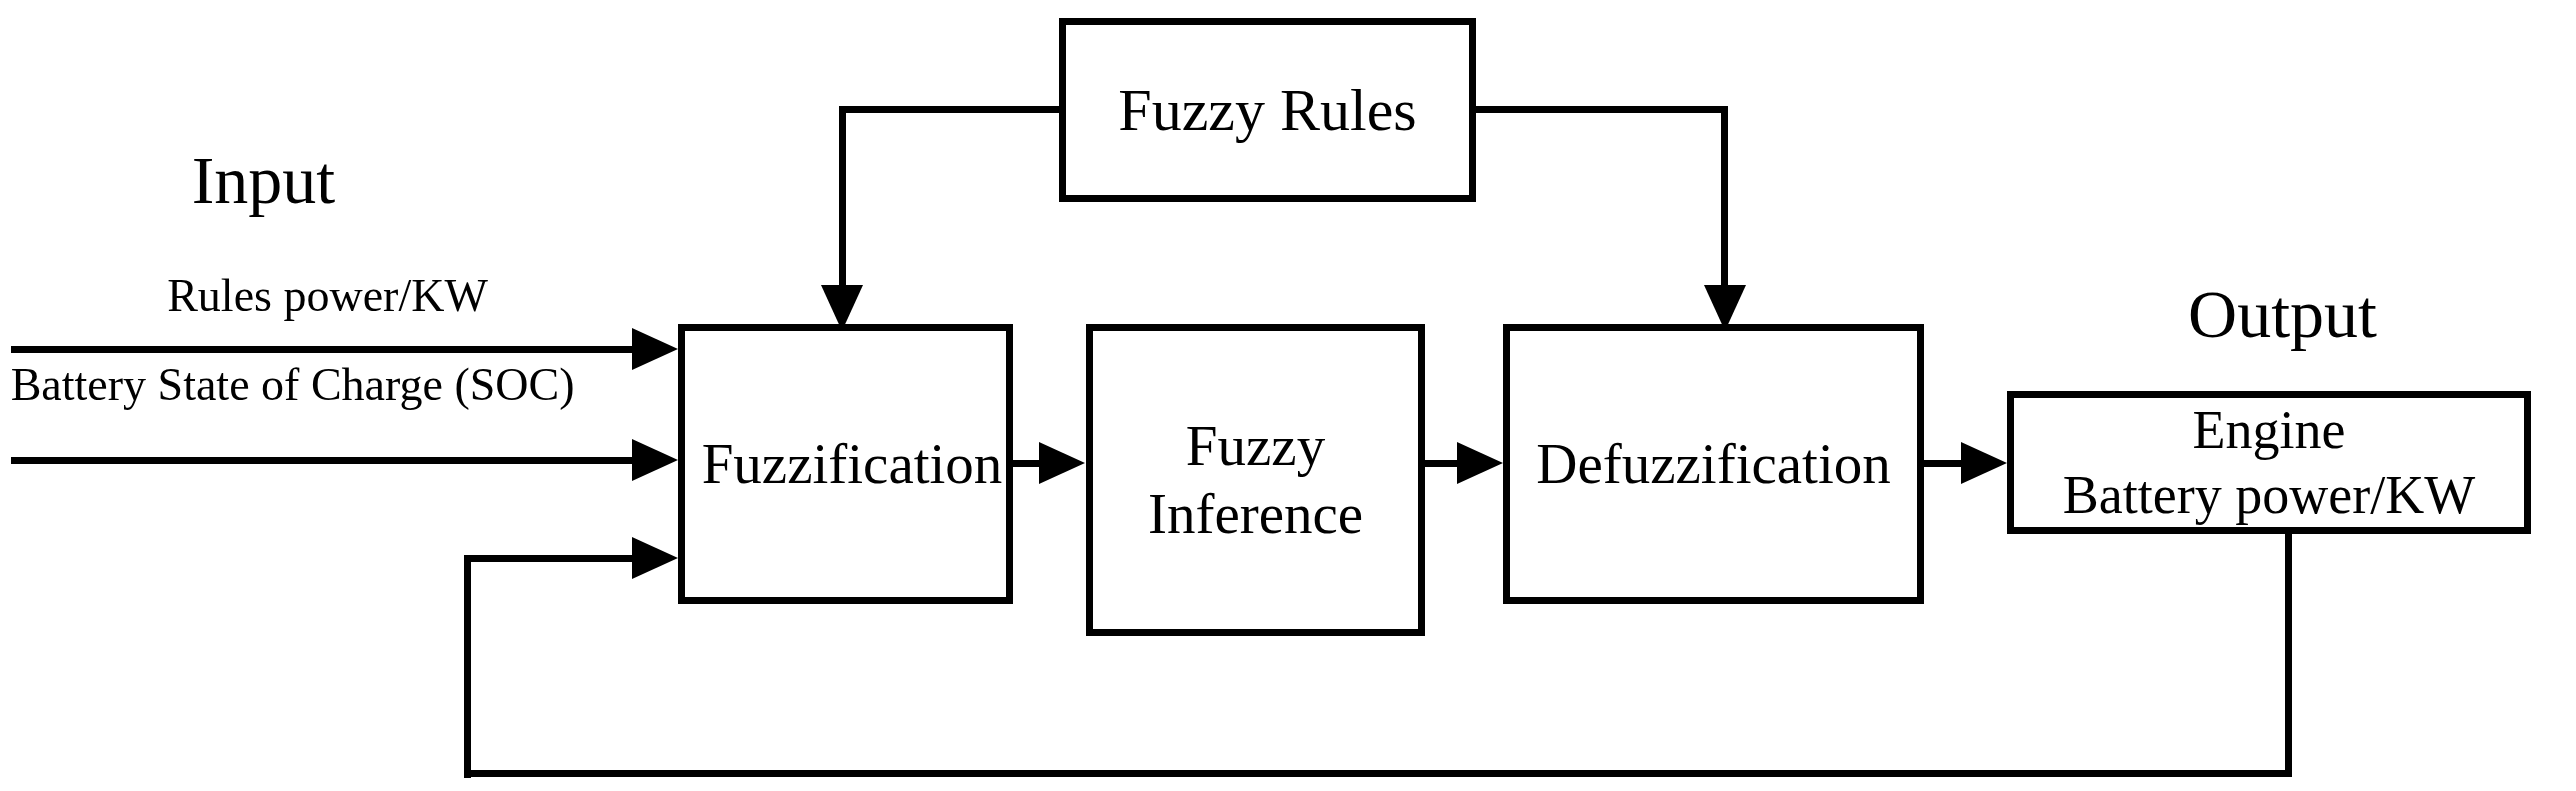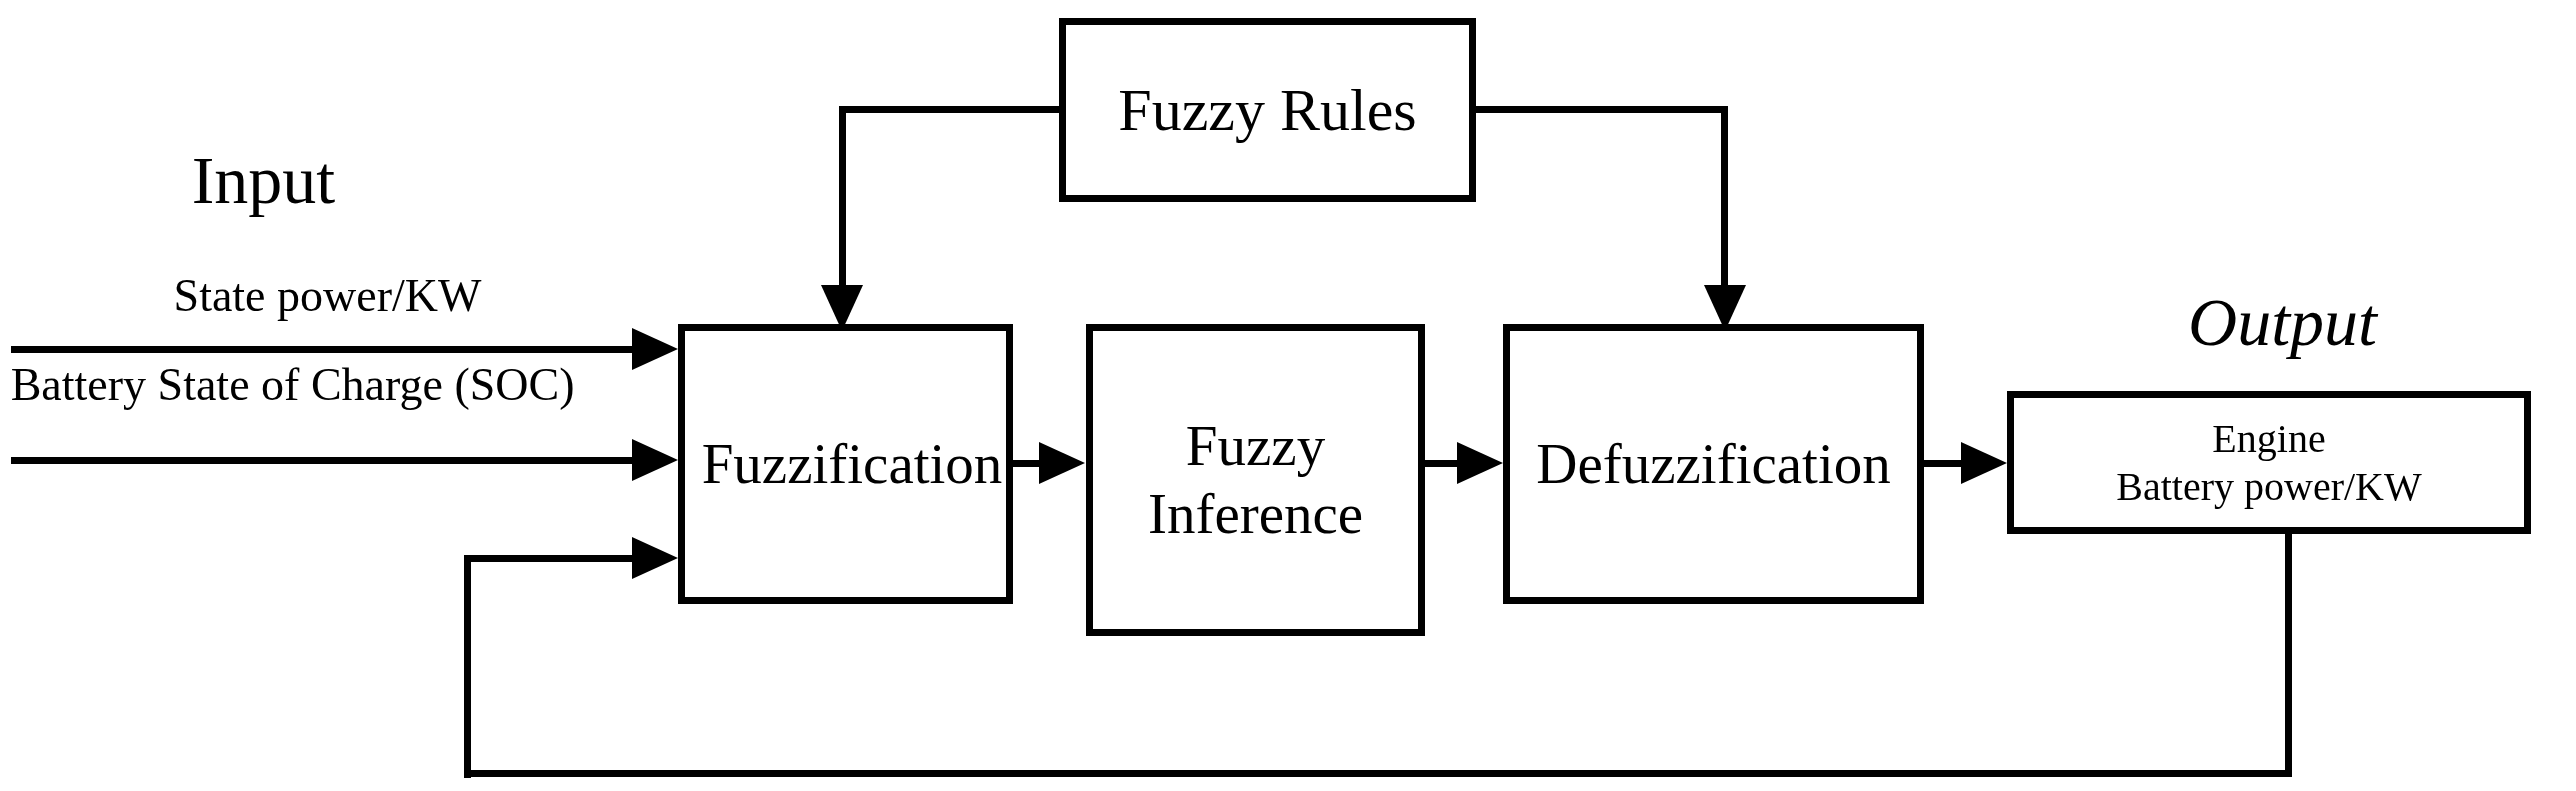--- a/index.html
+++ b/index.html
@@ -54,31 +54,31 @@
   }
   .ah-down {
     position: absolute;
     width: 0; height: 0;
     border-left: 21.4px solid transparent;
     border-right: 21.4px solid transparent;
     border-top: 46px solid #000000;
   }
   .fs-box { font-size: 57px; }
   .fs-rules { font-size: 60px; }
-  .fs-engine { font-size: 40px; line-height: 1.18; }
+  .fs-engine { font-size: 54px; line-height: 1.18; }
 </style>
 </head>
 <body>
 
 <div id="canvas">
 
   <div class="heading" style="left:121px; top:146px; width:285px;">Input</div>
-  <div class="heading" style="left:2140px; top:288px; width:285px;font-style:italic;">Output</div>
+  <div class="heading" style="left:2140px; top:280px; width:285px;">Output</div>
 
-  <div class="small-label" style="left:78px; top:273px; width:499px; text-align:center;">State power/KW</div>
+  <div class="small-label" style="left:78px; top:273px; width:499px; text-align:center;">Rules power/KW</div>
   <div class="small-label" style="left:10.7px; top:362px; width:678px; text-align:left;">Battery State of Charge (SOC)</div>
 
   <div class="box" style="left:1059px; top:18px; width:417px; height:184px;">
     <div class="lbl fs-rules">Fuzzy Rules</div>
   </div>
 
   <div class="box" style="left:678px; top:324px; width:335px; height:280px;padding-left:13px;">
     <div class="lbl fs-box">Fuzzification</div>
   </div>
 

